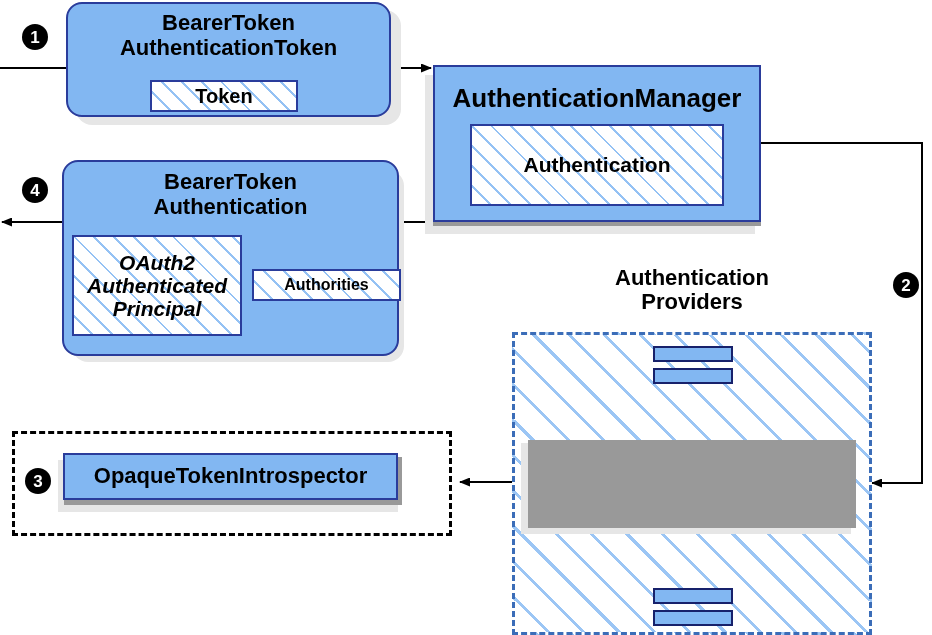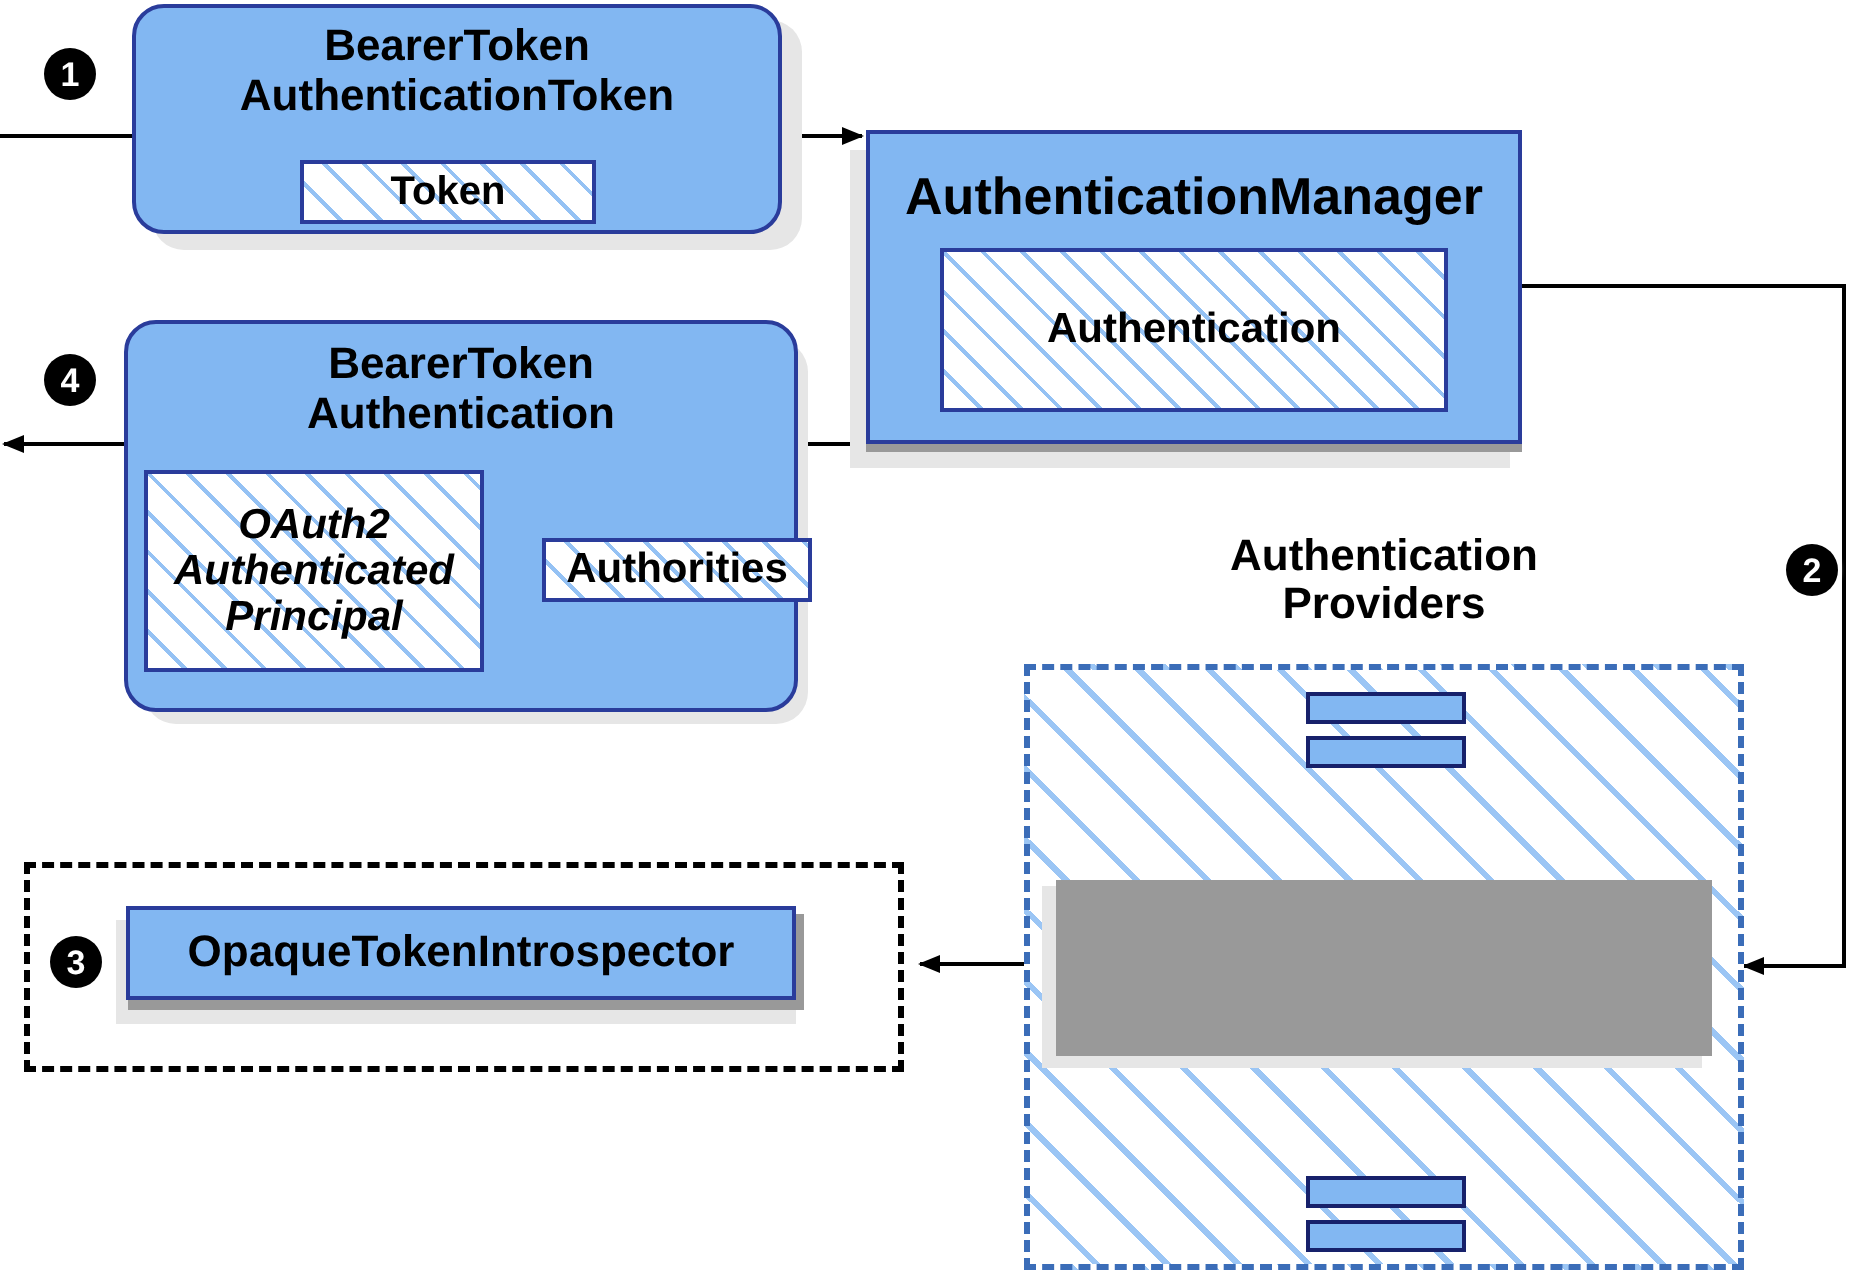--- a/index.html
+++ b/index.html
@@ -191,21 +191,21 @@
   <div class="hatch-box" style="left:470px; top:124px; width:254px; height:82px; font-size:21px;">Authentication</div>
 
   <div class="shadow-light" style="left:72px; top:170px; width:332px; height:192px; border-radius:16px;"></div>
   <div class="blue-box rounded" style="left:62px; top:160px; width:337px; height:196px;">
     <div class="box-title" style="font-size:22px; margin-top:8px;">BearerToken
 Authentication</div>
   </div>
   <div class="hatch-box" style="left:72px; top:235px; width:170px; height:101px; font-size:21px;font-style:italic;">OAuth2
 Authenticated
 Principal</div>
-  <div class="hatch-box" style="left:252px; top:269px; width:135px; height:32px; font-size:21px;margin-left:19px;">Authorities</div>
+  <div class="hatch-box" style="left:252px; top:269px; width:149px; height:32px; font-size:16px;">Authorities</div>
 
   <div class="group-label" style="left:542px; top:266px; width:300px; font-size:22px;">Authentication
 Providers</div>
   <div class="dashed-blue-hatched" style="left:512px; top:332px; width:360px; height:303px;"></div>
 
   <div class="prov-bar" style="left:653px; top:346px; width:80px; height:16px;"></div>
   <div class="prov-bar" style="left:653px; top:368px; width:80px; height:16px;"></div>
 
   <div class="prov-bar" style="left:653px; top:588px; width:80px; height:16px;"></div>
   <div class="prov-bar" style="left:653px; top:610px; width:80px; height:16px;"></div>

